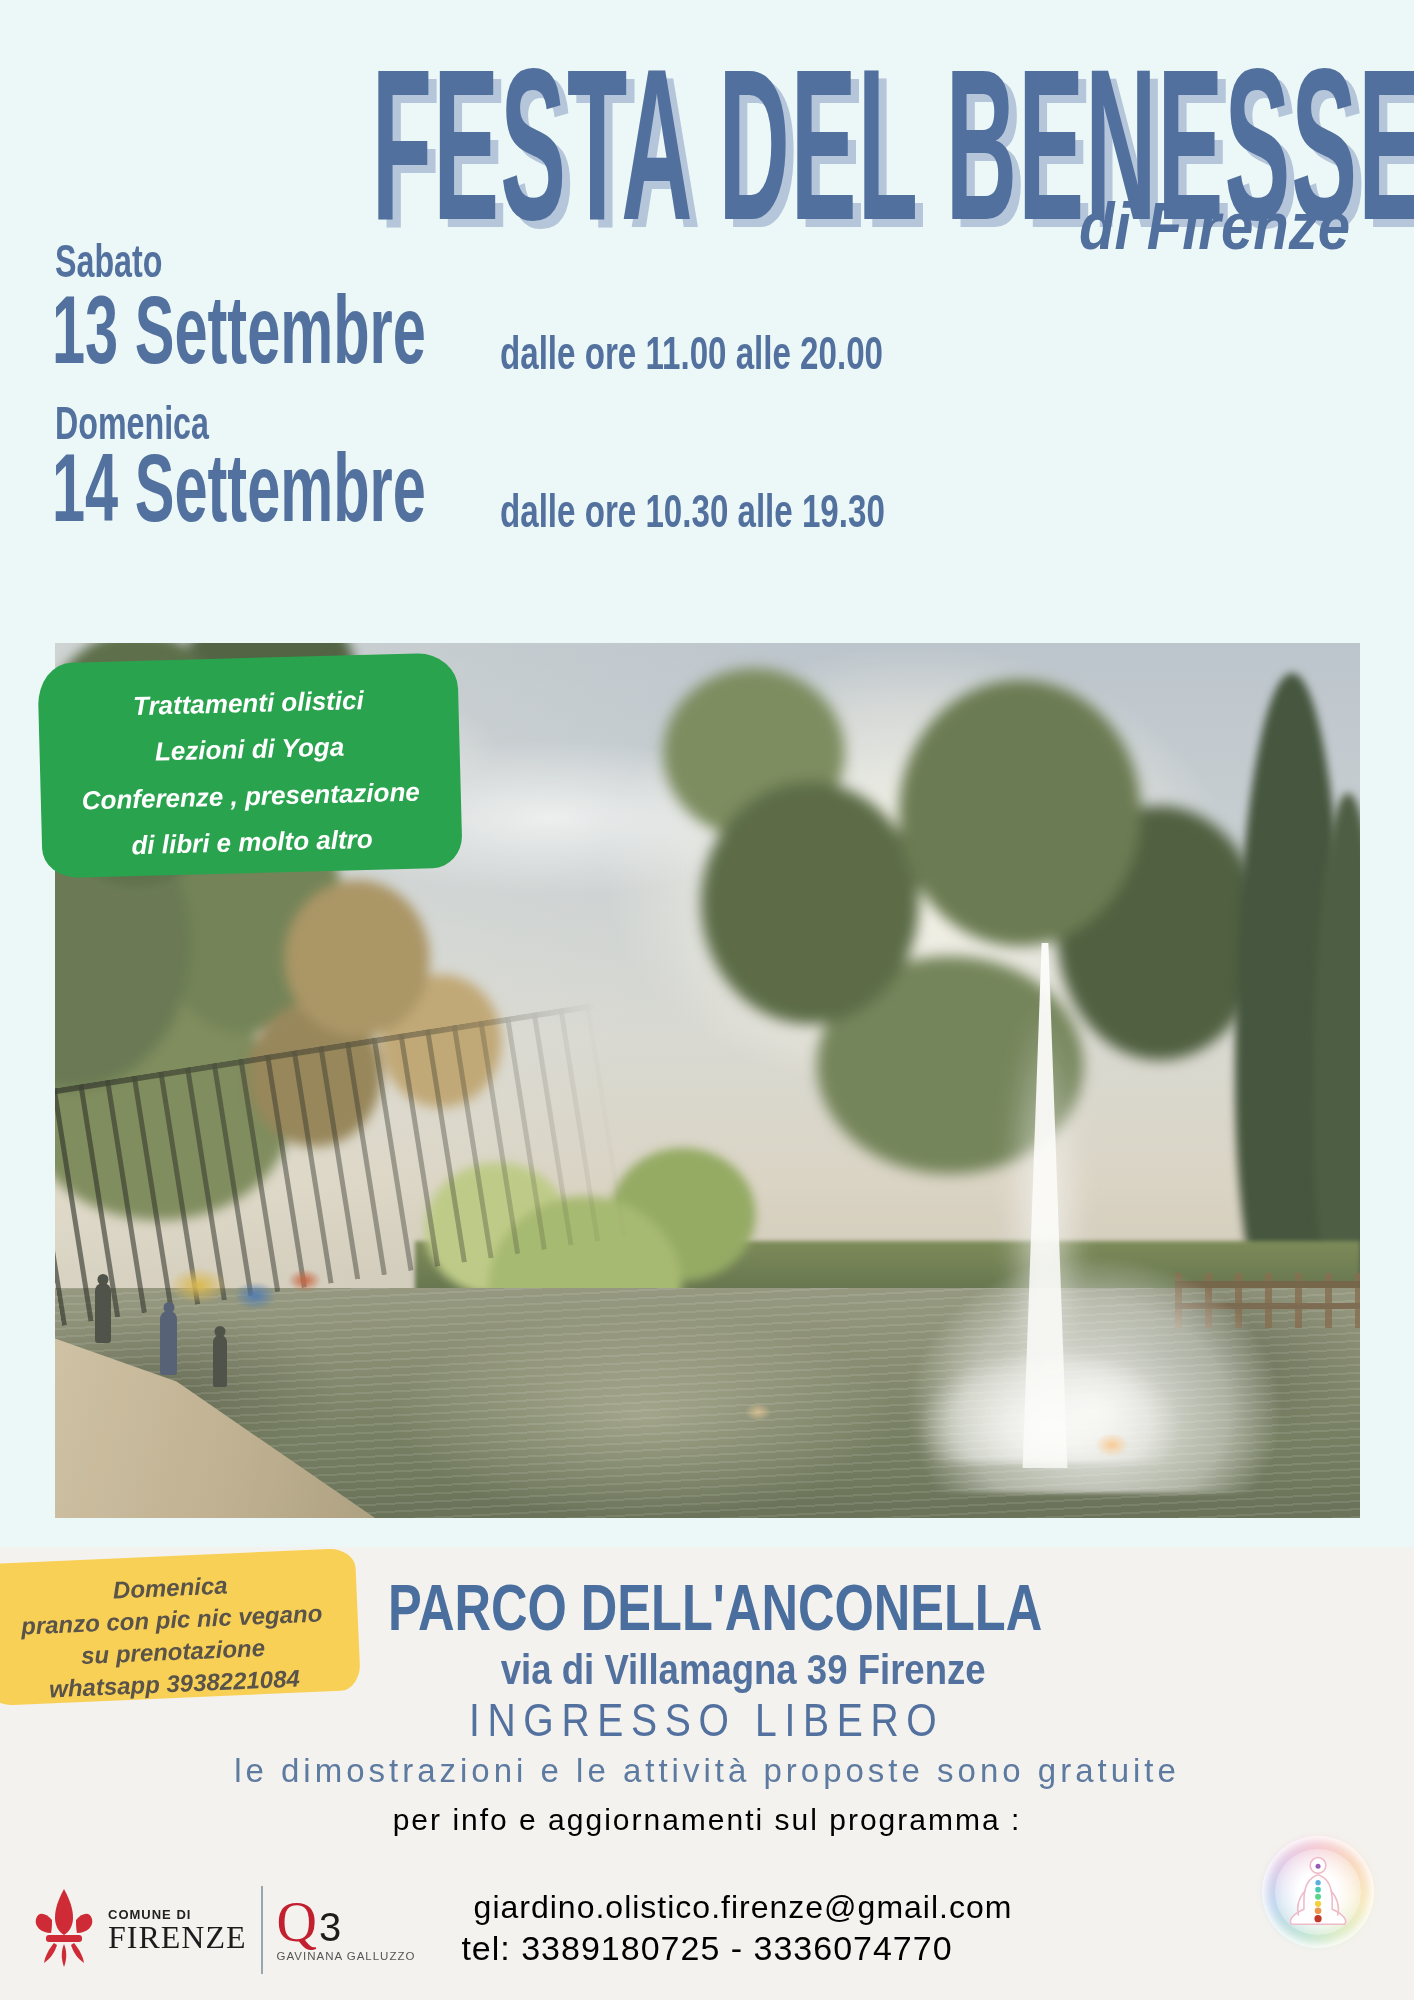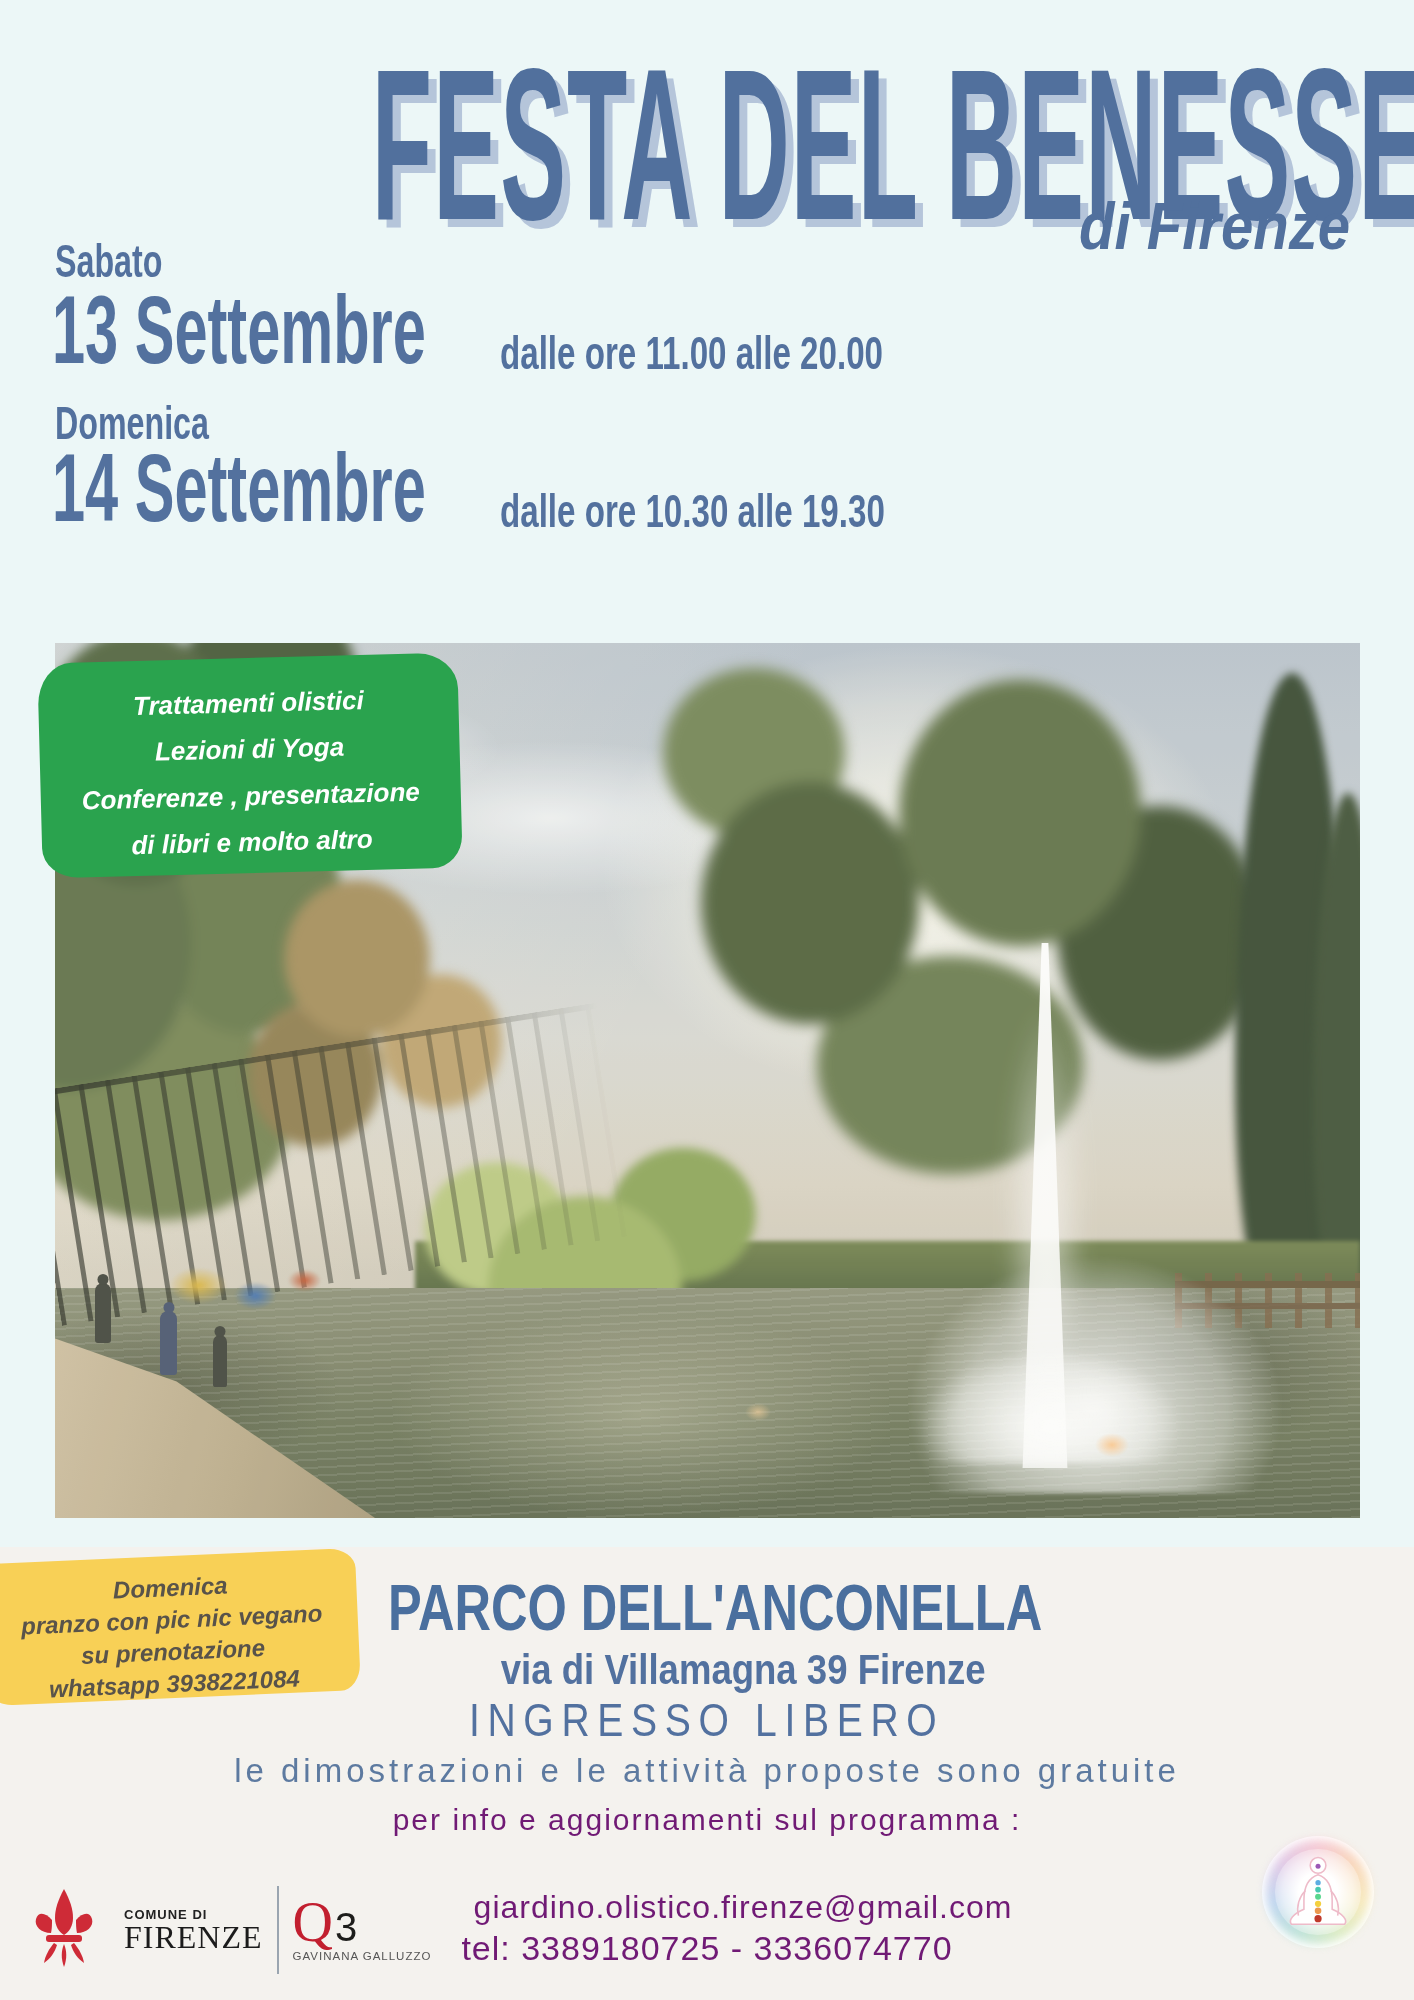--- a/index.html
+++ b/index.html
@@ -113,41 +113,41 @@
     text-align:center;padding-top:22px;box-sizing:border-box;}
   .yellow-badge{position:absolute;left:-14px;top:1556px;width:372px;height:142px;
     background:var(--badge-yellow,#f8d056);transform:rotate(-2.5deg);
     border-radius:18px 26px 20px 24px / 24px 20px 26px 18px;
     color:var(--badge-yellow-text,#59534a);font-style:italic;font-weight:700;font-size:24px;line-height:1.34;
     text-align:center;padding-top:16px;box-sizing:border-box;}
 
   
   .bottom-section{position:absolute;left:0;top:1547px;width:1414px;height:453px;
     background:var(--background-bottom,#f4f2ee);}
-  .cline{position:absolute;left:0;width:1414px;text-align:center;white-space:nowrap;color:#701a75;}
+  .cline{position:absolute;left:0;width:1414px;text-align:center;white-space:nowrap;color:#000000;}
   .cline .sx{display:inline-block;transform-origin:center top;}
   .venue-name{top:1576px;font-size:64px;font-weight:700;color:#4a6f9e;line-height:1;padding-left:8px;}
   .venue-name .sx{transform:scaleX(0.79);}
   .venue-address{top:1648px;font-size:43px;font-weight:700;color:#52719f;line-height:1;margin-left:36px;}
   .venue-address .sx{transform:scaleX(0.85);}
   .venue-entry{top:1697px;font-size:46px;font-weight:400;color:#52719f;line-height:1;text-align:center;}
   .venue-entry .sx{transform:scaleX(0.85);letter-spacing:9px;}
   .venue-note{top:1753px;font-size:33px;letter-spacing:4px;color:#5d7aa0;line-height:1.1;}
   .venue-info{top:1803px;font-size:30px;letter-spacing:2px;line-height:1.1;}
   .fb-row{position:absolute;left:0;top:1843px;width:1414px;display:flex;justify-content:center;
     align-items:center;gap:14px;font-size:31px;letter-spacing:1px;color:#54739f;}
   .fb-icon{width:40px;height:40px;border-radius:50%;background:var(--facebook-blue,#1877f2);
     color:#fff;font-weight:700;font-size:30px;display:flex;align-items:flex-end;justify-content:center;
     overflow:hidden;line-height:1;padding-bottom:1px;box-sizing:border-box;}
   .venue-email{top:1890px;font-size:32px;letter-spacing:1px;line-height:1.1;padding-left:36px;}
   .venue-phone{top:1930px;font-size:34px;letter-spacing:1px;line-height:1.1;}
 
   
   .comune-logo{position:absolute;left:34px;top:1876px;height:108px;display:flex;align-items:center;gap:14px;}
-  .comune-texts{display:flex;flex-direction:column;line-height:1;margin-left:16px;}
+  .comune-texts{display:flex;flex-direction:column;line-height:1;}
   .comune-small{font-size:13px;letter-spacing:1px;color:#222;font-weight:700;}
   .comune-big{font-family:"Liberation Serif",serif;font-size:32px;letter-spacing:1px;color:#1c1c1c;}
   .logo-divider{width:2px;height:88px;background:#9aa5b0;}
   .q3{display:flex;flex-direction:column;line-height:1;}
   .q3-row{display:flex;align-items:flex-end;}
   .q3-q{font-family:"Liberation Serif",serif;font-size:56px;color:#c21f2f;line-height:.9;}
   .q3-3{font-size:40px;color:#1d1d1b;font-weight:400;margin-left:2px;}
   .q3-sub{font-size:11.5px;letter-spacing:1px;color:#555;margin-top:4px;}
 
   .chakra{position:absolute;left:1262px;top:1836px;width:112px;height:112px;border-radius:50%;background:#fff;}

